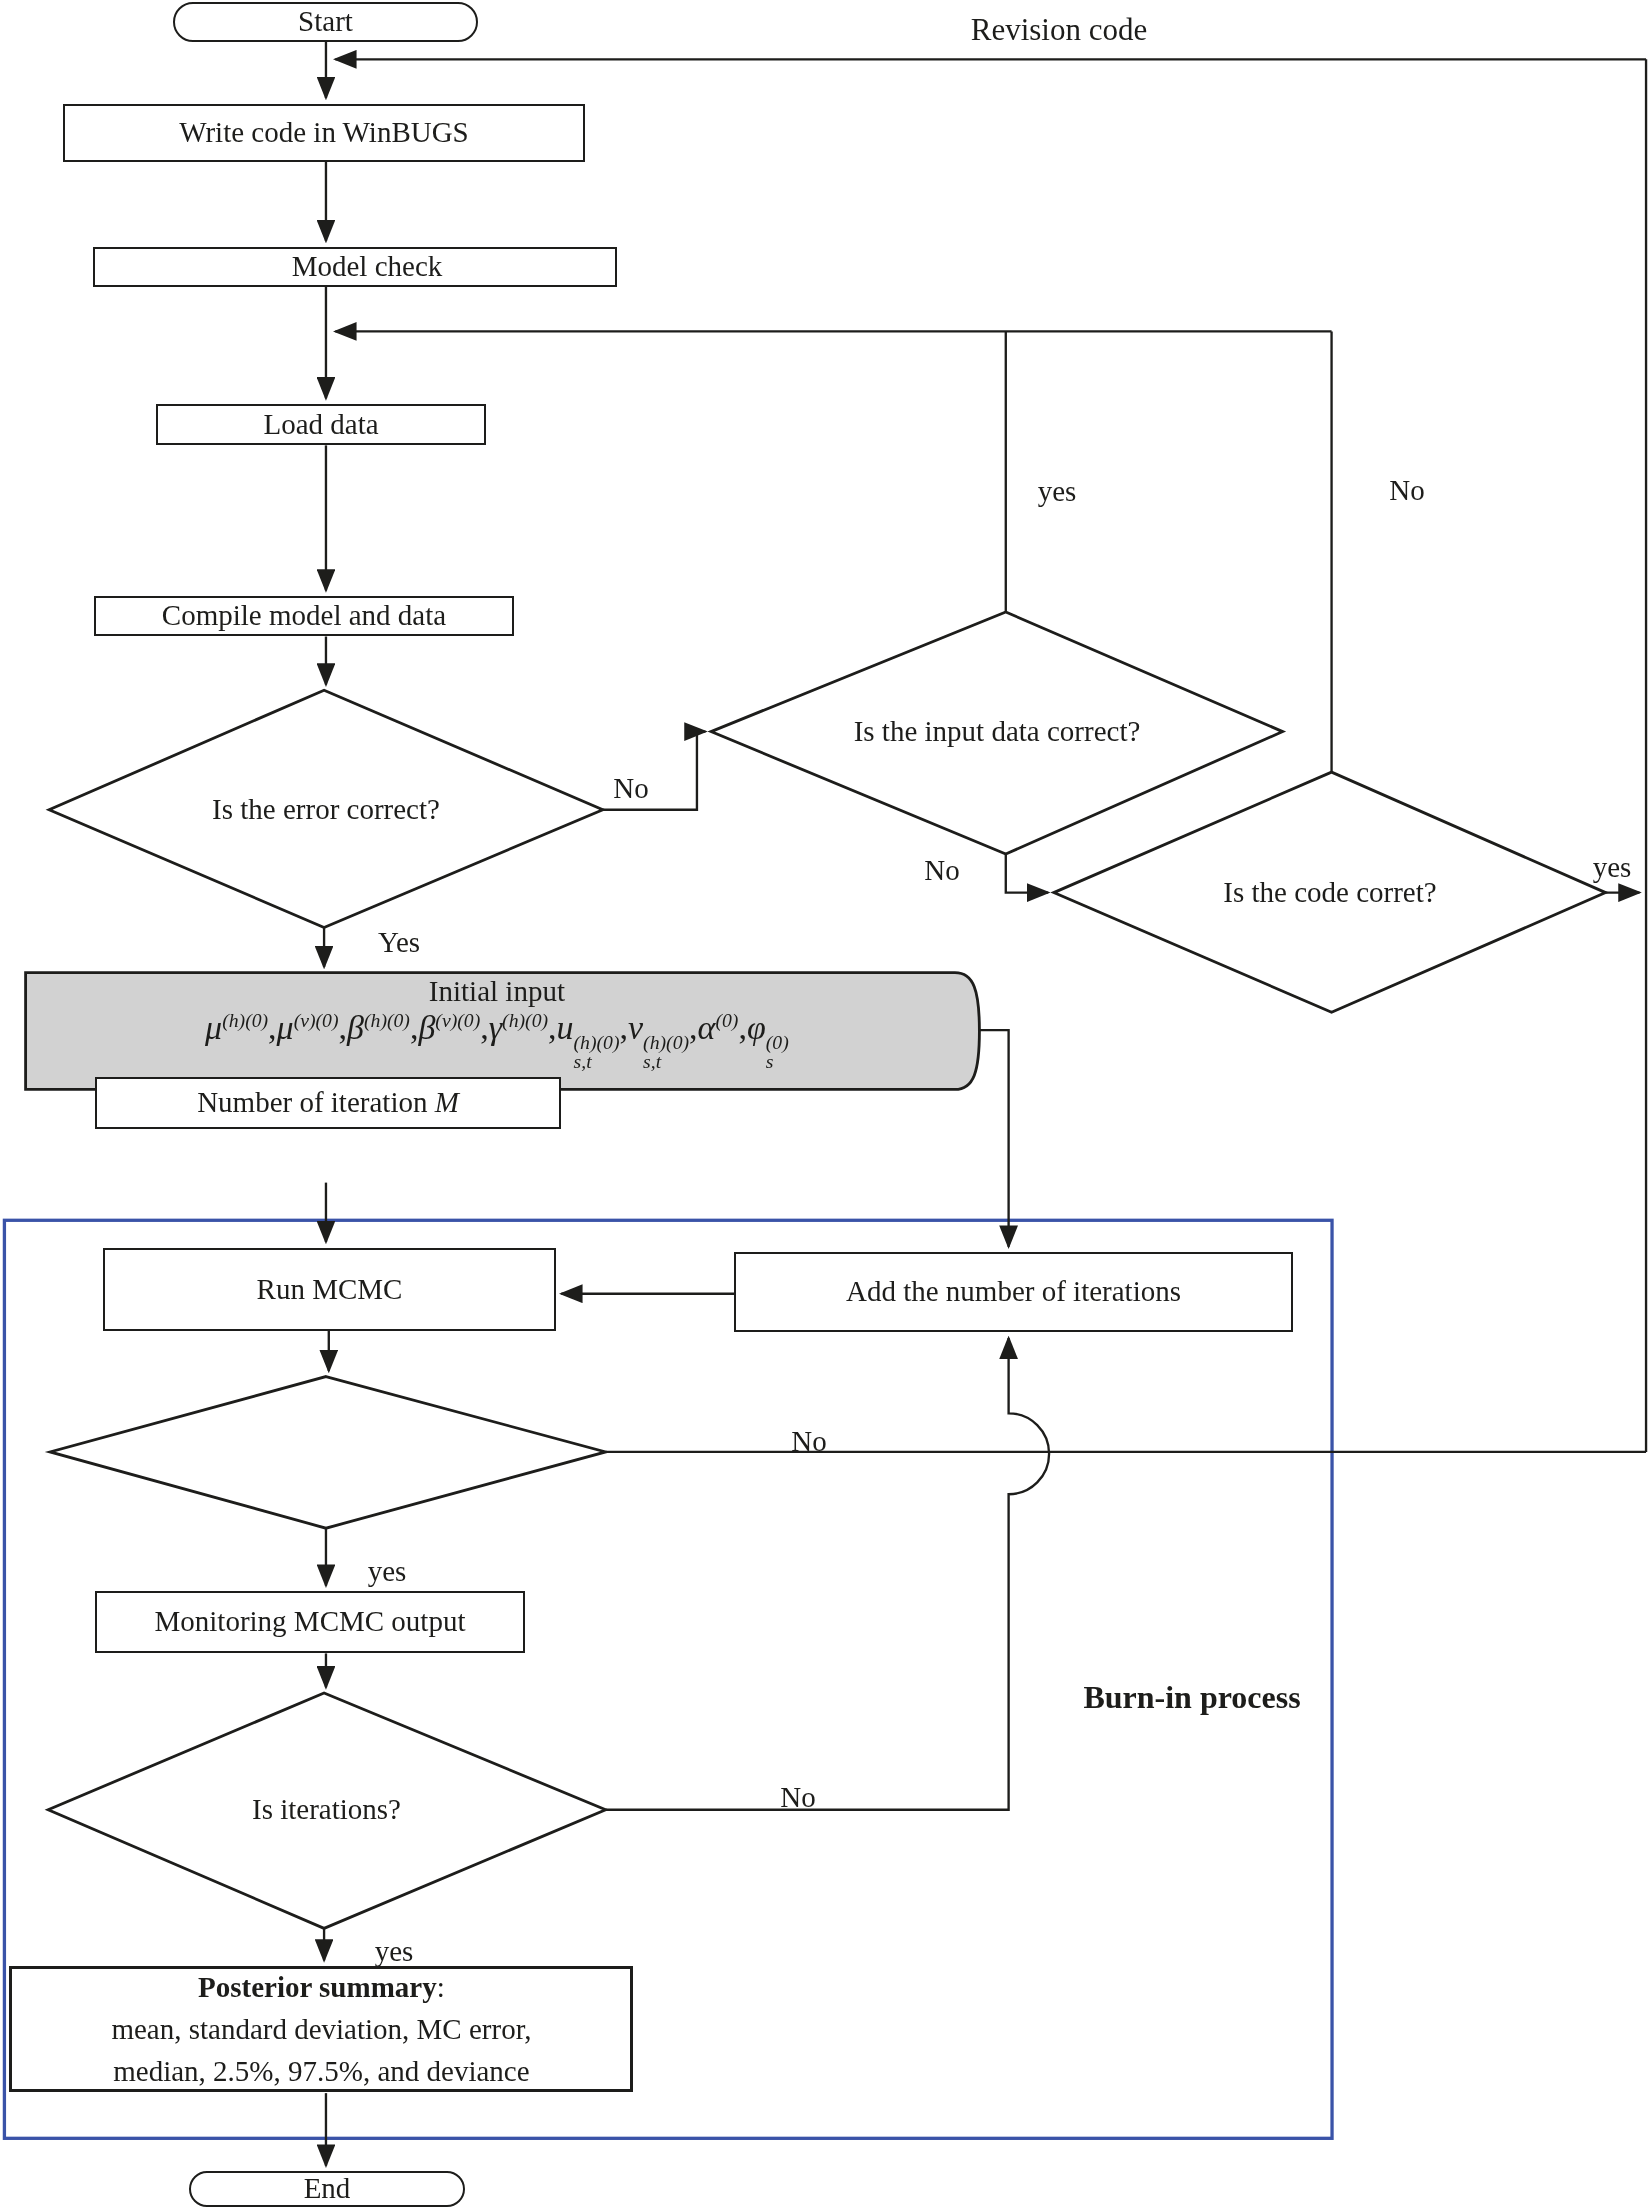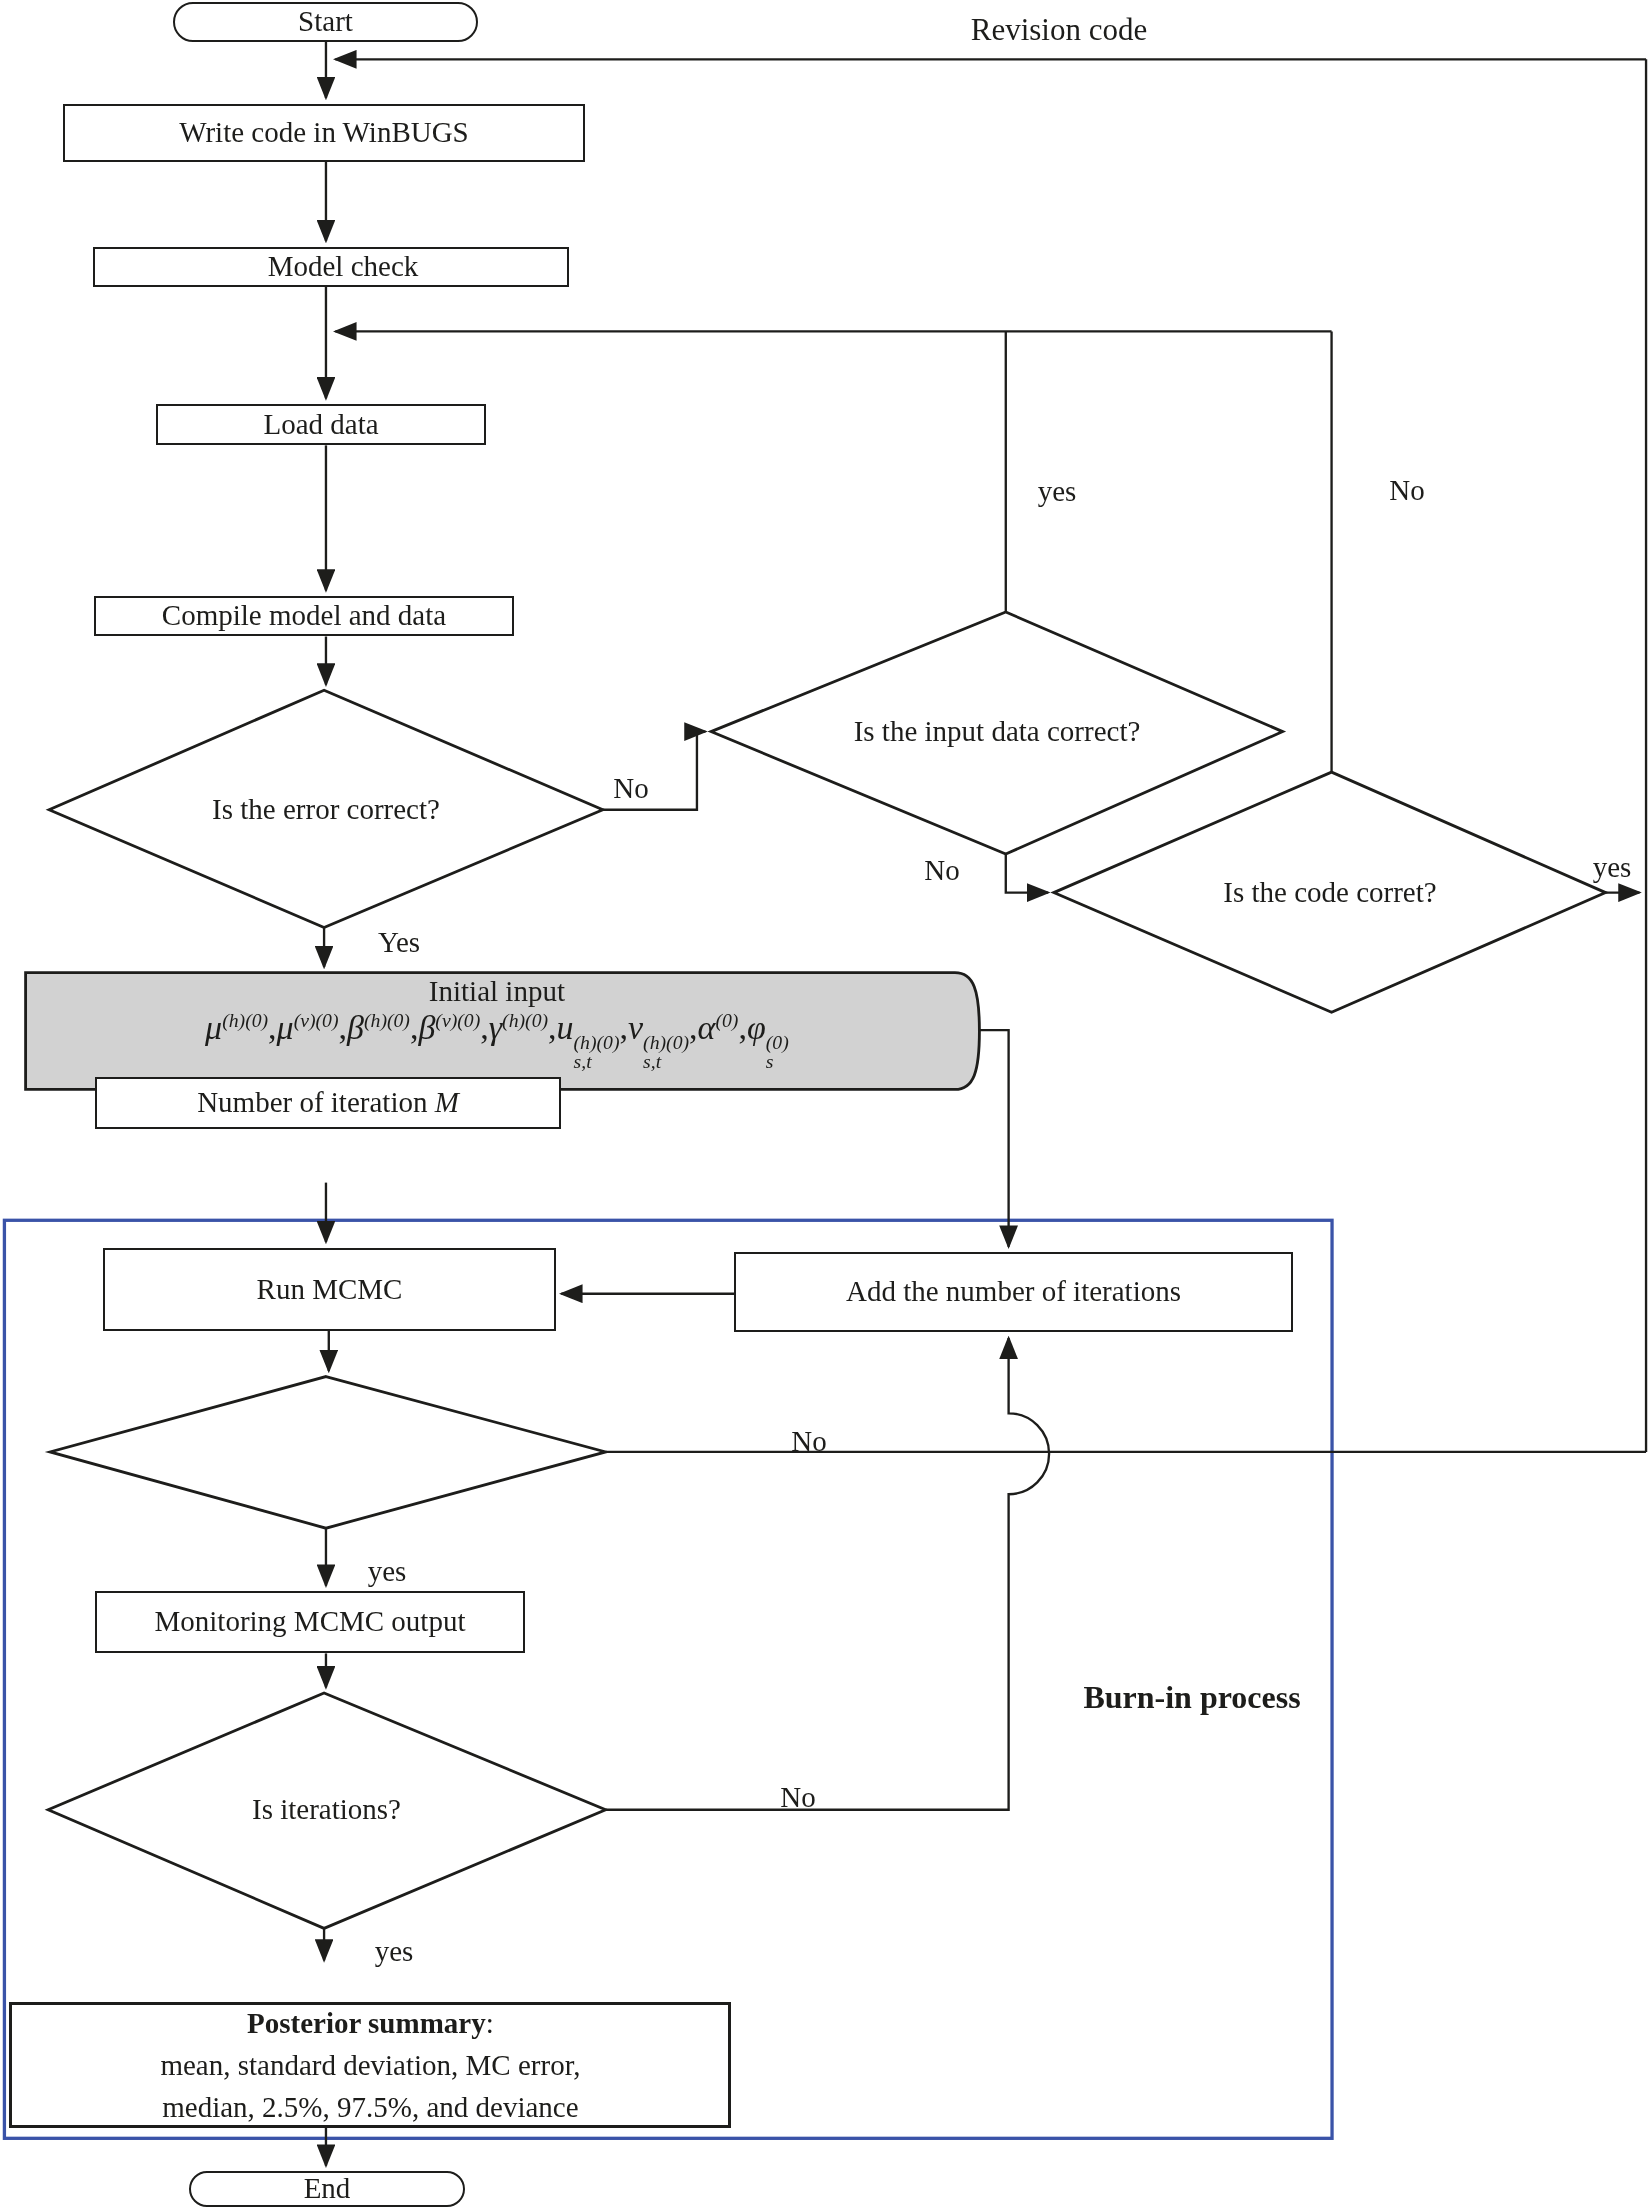--- a/index.html
+++ b/index.html
@@ -89,21 +89,21 @@
   </svg>
 
   <div class="node oval" style="left:173px;top:1.9px;width:305px;height:40px;">
       <span>Start</span>
     </div>
 
   <div class="node" style="left:63px;top:104px;width:522px;height:58px;">
       <span>Write code in WinBUGS</span>
     </div>
 
-  <div class="node" style="left:93px;top:247px;width:476px;height:40px;padding-left:24px;">
+  <div class="node" style="left:93px;top:247px;width:524px;height:40px;padding-left:24px;">
       <span>Model check</span>
     </div>
 
   <div class="node" style="left:156px;top:404px;width:330px;height:41px;font-family:Liberation Serif, serif;">
       <span>Load data</span>
     </div>
 
   <div class="node" style="left:94px;top:596px;width:420px;height:40px;">
       <span>Compile model and data</span>
     </div>
@@ -117,21 +117,21 @@
     </div>
 
   <div class="node" style="left:734px;top:1252px;width:559px;height:80px;">
       <span>Add the number of iterations</span>
     </div>
 
   <div class="node" style="left:95px;top:1591px;width:430px;height:62px;">
       <span>Monitoring MCMC output</span>
     </div>
 
-  <div class="node postbox thick" style="left:9.4px;top:1966px;width:722px;height:126px;margin-top:36px;">
+  <div class="node postbox thick" style="left:9.4px;top:1966px;width:624px;height:126px;">
     <div><span class="bold">Posterior summary</span><span>:</span></div>
     <div>mean, standard deviation, MC error,</div>
     <div>median, 2.5%, 97.5%, and deviance</div>
   </div>
 
   <div class="node oval" style="left:189px;top:2171px;width:276px;height:36px;">
       <span>End</span>
     </div>
 
   <div class="dtext" style="left:49px;top:786px;width:554px;height:47px;">Is the error correct?</div>

